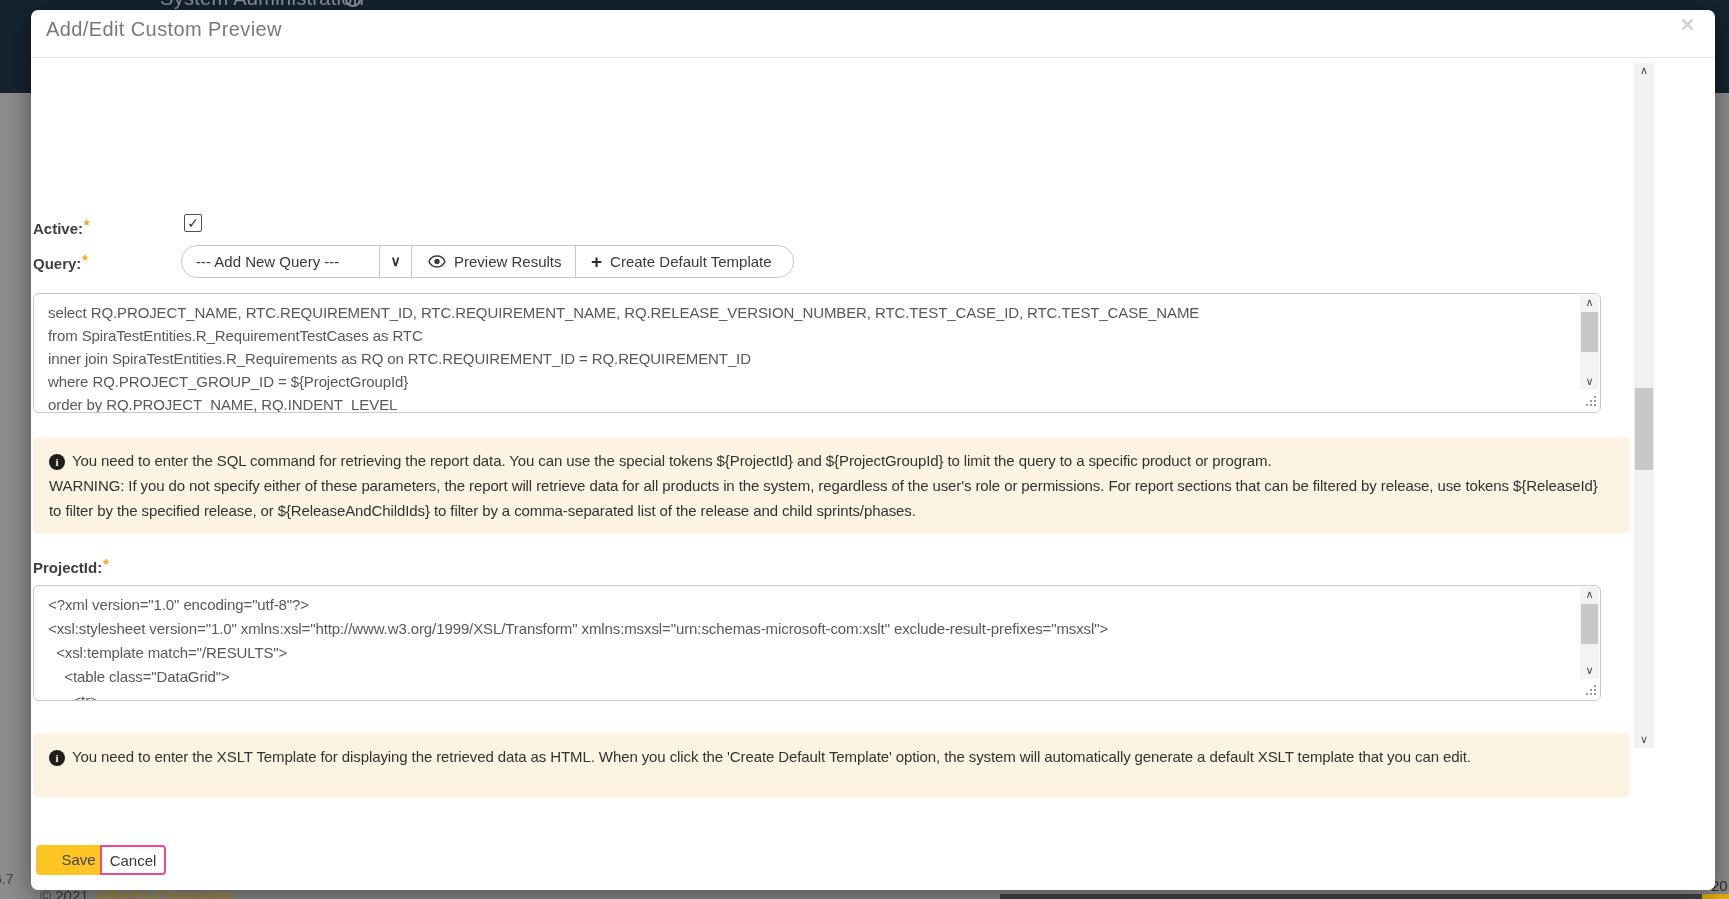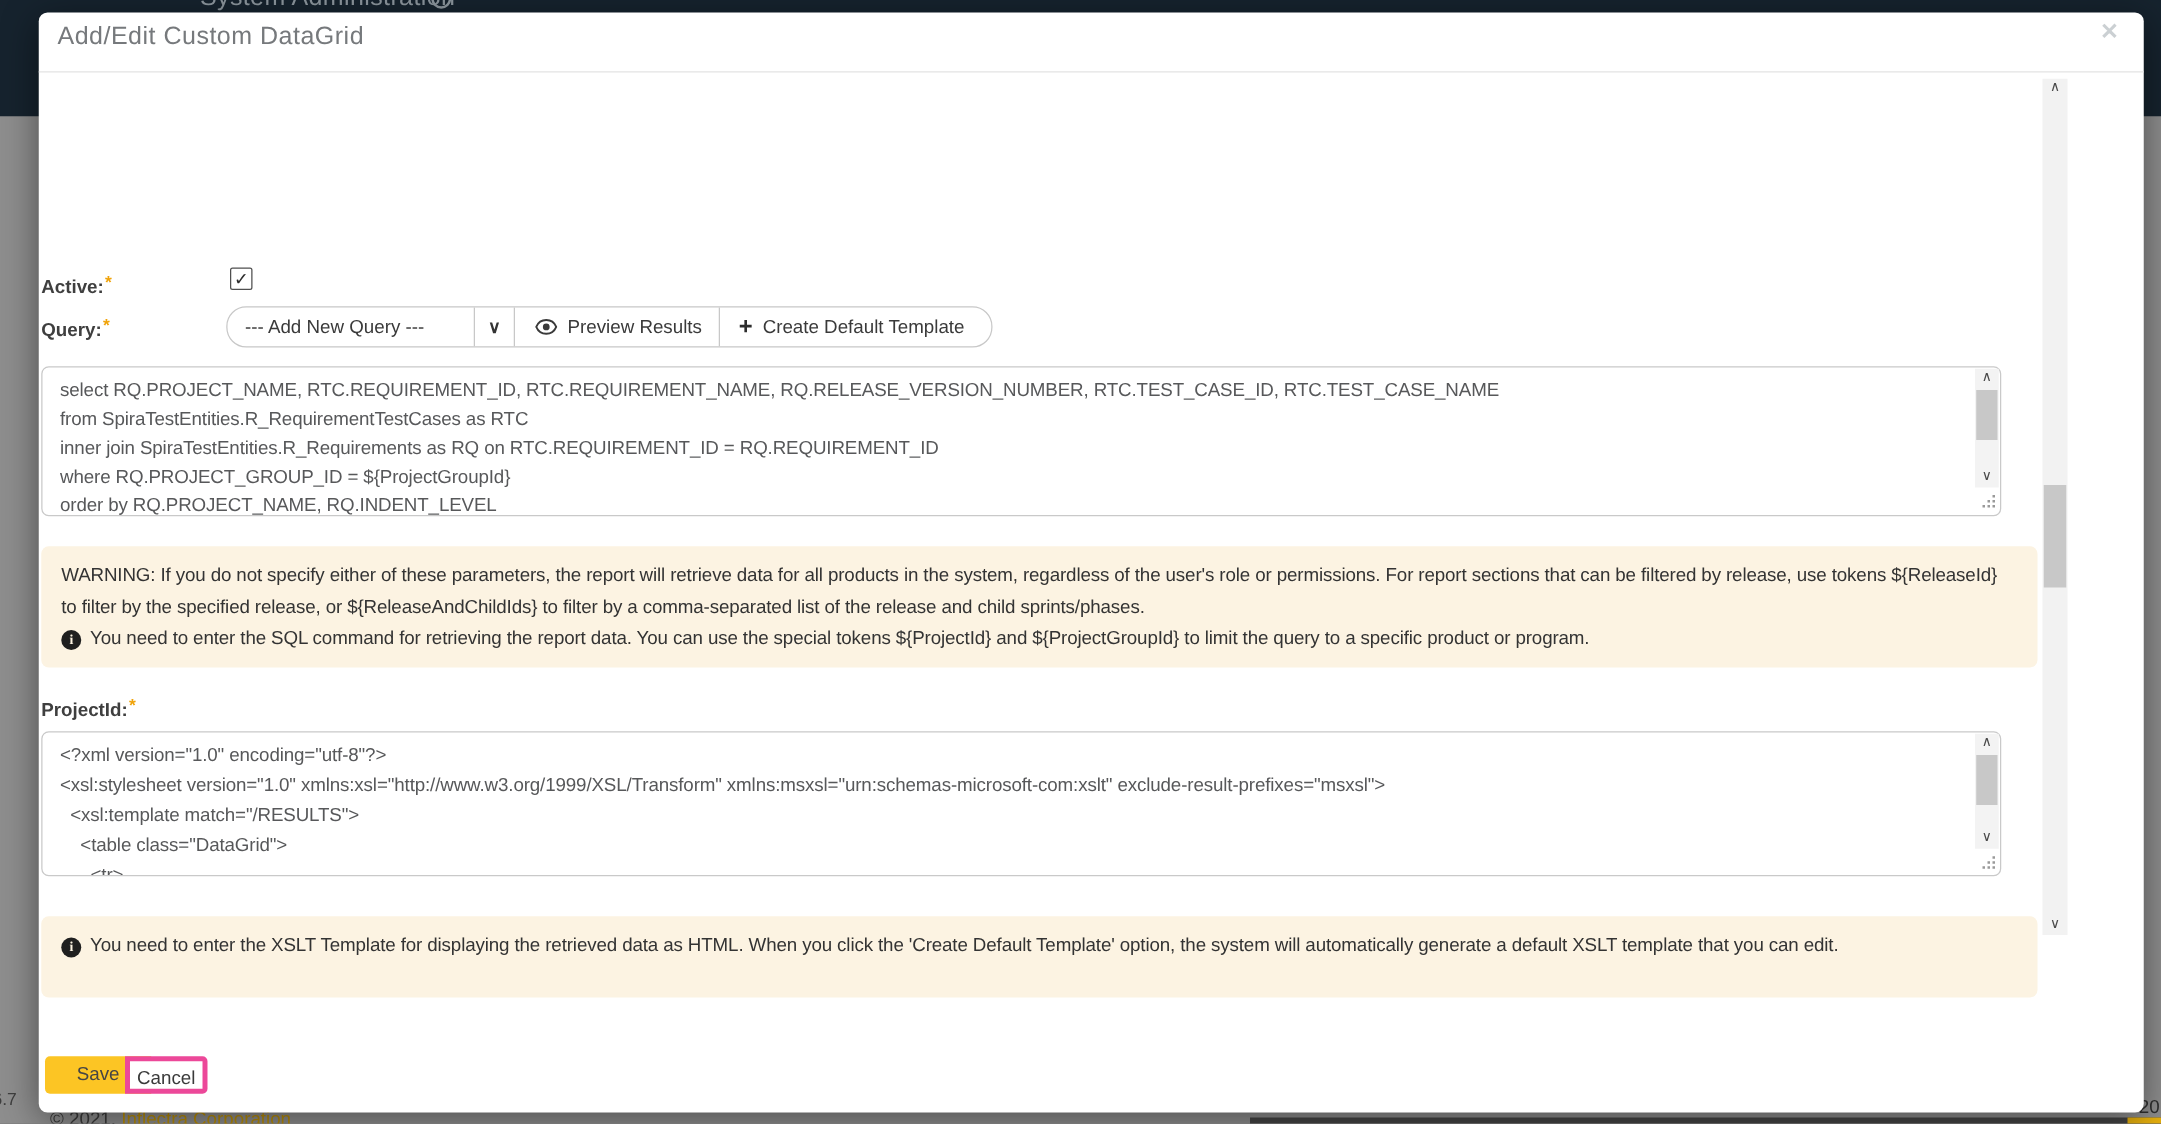--- a/index.html
+++ b/index.html
@@ -86,39 +86,39 @@
              padding:11px 16px; font-size:15px; color:#333; line-height:25px; letter-spacing:-.1px; }
   .infobox-sql { top:427px; height:97px; }
   .infobox-xslt { top:723px; height:65px; }
   .info-icon { display:inline-block; width:16px; height:16px; margin-right:7px; margin-bottom:-2px;
                background:#1f1f1f; border-radius:50%; color:#fcf3e2; font-weight:bold; font-size:11px;
                line-height:16px; text-align:center; font-family:"Liberation Serif", serif; }
 
   
   .btn { position:absolute; top:835px; height:30px; font-size:15px; text-align:center; line-height:30px; cursor:pointer; }
   .btn-save { left:5px; width:85px; background:#fcc524; color:#454545; border-radius:4px 0 0 4px; }
-  .btn-cancel { left:69px; width:66px; background:#fff; color:#3a3a3a; border:4px solid #ec4899; border-radius:0 4px 4px 0; line-height:28px; }
+  .btn-cancel { left:69px; width:66px; background:#fff; color:#3a3a3a; border:2px solid #ec4899; border-radius:0 4px 4px 0; line-height:28px; }
 </style>
 </head>
 <body>
 
 <div class="canvas">
 
   <div class="bd-header"></div>
   <div class="bd-header-title">System Administration</div>
   <div class="bd-header-circle"></div>
   <div class="bd-version">6.7</div>
   <div class="bd-copyright"><span>© 2021, </span><span class="company">Inflectra Corporation</span></div>
   <div class="bd-right-frag">20</div>
   <div class="bd-bottom-bar"></div>
   <div class="bd-bottom-accent"></div>
 
   <div class="modal">
 
-    <div class="modal-title">Add/Edit Custom DataGrid</div>
+    <div class="modal-title">Add/Edit Custom Preview</div>
     <div class="modal-close">✕</div>
     <div class="modal-divider"></div>
 
 
     <div class="flabel" style="left:2px; top:207px;"><span>Active:</span><span class="req">*</span></div>
     <div class="checkbox"><span>✓</span></div>
 
     <div class="flabel" style="left:2px; top:242px;"><span>Query:</span><span class="req">*</span></div>
 
     <div class="ctl-group">
@@ -151,22 +151,22 @@
 order by RQ.PROJECT_NAME, RQ.INDENT_LEVEL</div>
     </div>
     <div class="sb sb-inner" style="left:1549px; top:285px; height:95px;">
       <div class="sb-arrow sb-up">∧</div>
       <div class="sb-thumb" style="top:17px; height:40px;"></div>
       <div class="sb-arrow sb-down">∨</div>
     </div>
     <div class="grip" style="left:1554px; top:385px;"></div>
 
     <div class="infobox infobox-sql">
+      <div><span class="info-icon">i</span><span>You need to enter the SQL command for retrieving the report data. You can use the special tokens ${ProjectId} and ${ProjectGroupId} to limit the query to a specific product or program.</span></div>
       <div>WARNING: If you do not specify either of these parameters, the report will retrieve data for all products in the system, regardless of the user's role or permissions. For report sections that can be filtered by release, use tokens ${ReleaseId} to filter by the specified release, or ${ReleaseAndChildIds} to filter by a comma-separated list of the release and child sprints/phases.</div>
-      <div><span class="info-icon">i</span><span>You need to enter the SQL command for retrieving the report data. You can use the special tokens ${ProjectId} and ${ProjectGroupId} to limit the query to a specific product or program.</span></div>
     </div>
 
     <div class="flabel" style="left:2px; top:546px;"><span>ProjectId:</span><span class="req">*</span></div>
 
     <div class="codebox codebox-xslt">
       <div class="code">&lt;?xml version="1.0" encoding="utf-8"?&gt;
 &lt;xsl:stylesheet version="1.0" xmlns:xsl="http://www.w3.org/1999/XSL/Transform" xmlns:msxsl="urn:schemas-microsoft-com:xslt" exclude-result-prefixes="msxsl"&gt;
   &lt;xsl:template match="/RESULTS"&gt;
     &lt;table class="DataGrid"&gt;
       &lt;tr&gt;</div>

